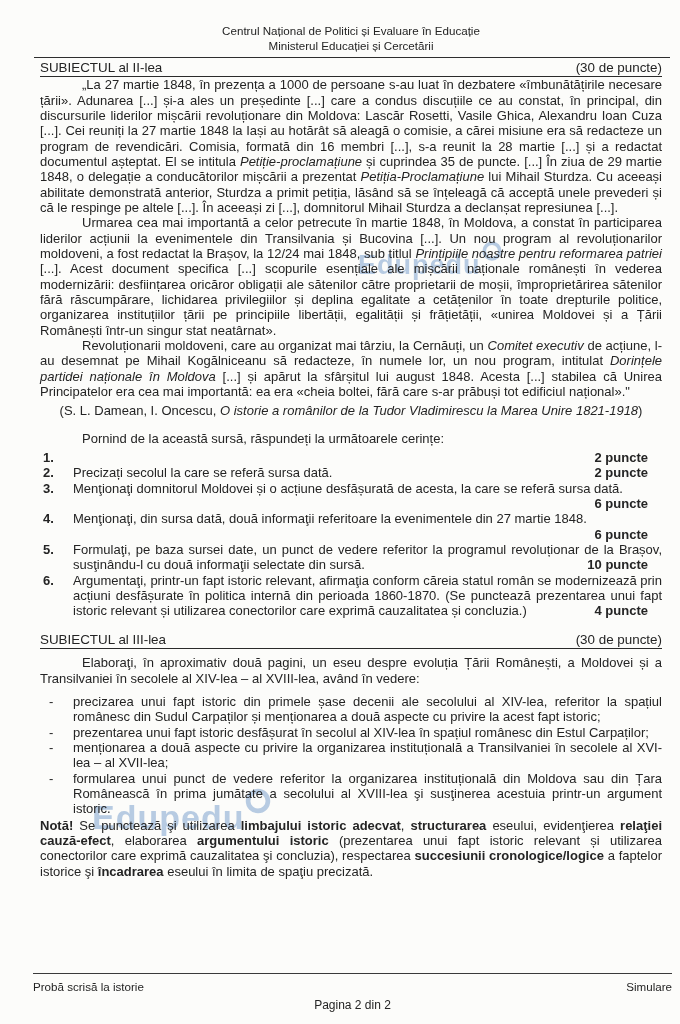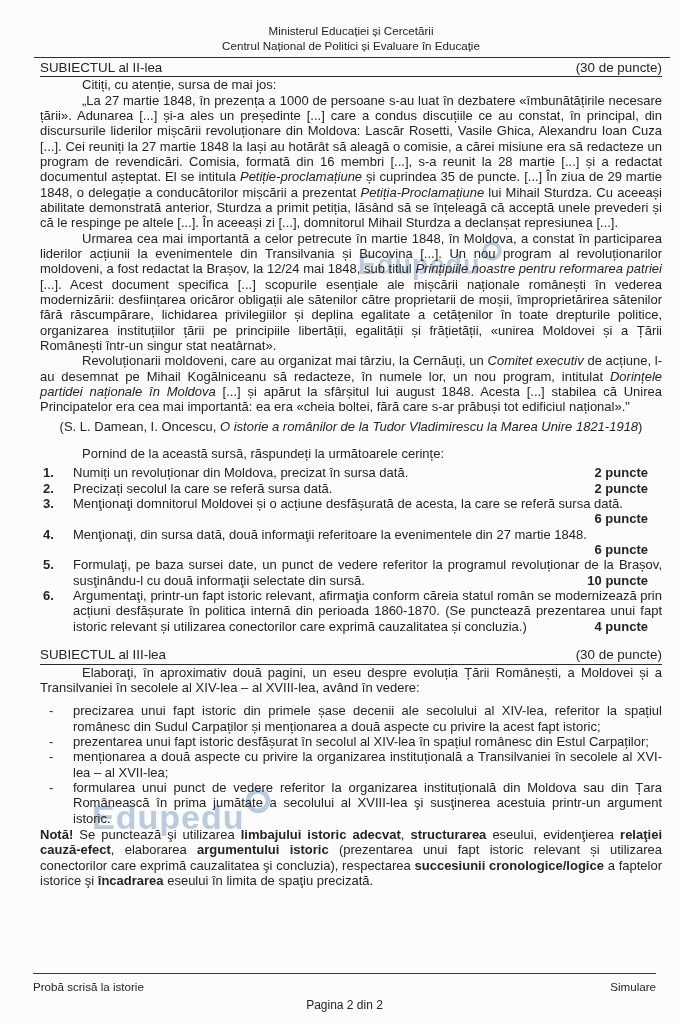--- a/index.html
+++ b/index.html
@@ -11,38 +11,38 @@
   }
   .content{position:relative;z-index:1;padding:24px 18px 0 40px;}
   p{margin:0;}
   .doc-header{text-align:center;font-size:11.6px;line-height:1.28;}
   .header-rule{border-bottom:1.4px solid #2e2e2e;margin:3px -8px 0 -6px;}
   .subject-head{
     display:flex;justify-content:space-between;align-items:baseline;
     font-weight:normal;font-size:13.4px;border-bottom:1.6px solid #2a2a2a;
     padding-bottom:1px;margin-top:2px;
   }
-  .subject-head.s3{margin-top:13px;}
+  .subject-head.s3{margin-top:13px;margin-bottom:6px;}
   .indent{text-indent:42px;}
   .src{text-align:justify;text-indent:42px;}
   .citation{text-align:center;font-size:13px;margin:4px 0 12px;}
   .prompt{margin-bottom:4px;}
   .q{display:flex;}
   .qnum{flex:none;width:30px;padding-left:3px;font-weight:bold;}
   .qbody{flex:1;text-align:justify;}
   .qbody::after{content:"";display:block;clear:both;}
   .pts{float:right;font-weight:bold;margin-left:10px;margin-right:14px;}
   .essay-intro{text-align:justify;text-indent:42px;margin-bottom:8px;}
   .bul{display:flex;}
   .bmark{flex:none;width:24px;padding-left:9px;}
   .bbody{flex:1;text-align:justify;}
   .note{text-align:justify;margin-top:1px;}
   .it{font-style:italic;}
   .bd{font-weight:bold;}
-  .footer{position:absolute;left:33px;right:24px;bottom:12px;z-index:1;}
+  .footer{position:absolute;left:33px;right:8px;bottom:12px;z-index:1;}
   .f-rule{border-top:1.3px solid #3a3a3a;margin-bottom:6px;}
   .f-row{display:flex;justify-content:space-between;font-size:11.6px;}
   .f-page{text-align:center;font-size:12px;margin-top:4px;}
   .wm{
     position:absolute;display:flex;align-items:flex-start;gap:0;
     color:rgba(125,163,205,0.55);font-weight:bold;letter-spacing:1px;
     pointer-events:none;z-index:0;white-space:nowrap;
   }
   .wm1{left:358px;top:250px;font-size:27px;}
   .wm2{left:92px;top:797px;font-size:34px;}
@@ -62,40 +62,39 @@
   <div class="wm wm2">
     <span>Edupedu</span>
     <svg class="logo" width="28" height="28" viewBox="0 0 24 24">
       <circle cx="12" cy="12" r="8.5" fill="none" stroke="currentColor" stroke-width="4"></circle>
     </svg>
   </div>
 
   <div class="content">
 
     <div class="doc-header">
+      <div>Centrul Național de Politici și Evaluare în Educație</div>
       <div>Ministerul Educației și Cercetării</div>
-      <div>Centrul Național de Politici și Evaluare în Educație</div>
     </div>
     <div class="header-rule"></div>
 
     <div class="subject-head">
       <span>SUBIECTUL al II-lea</span>
       <span>(30 de puncte)</span>
     </div>
 
-    <p class="indent">Citiți, cu atenție, sursa de mai jos:</p>
     <p class="src"><span>„La 27 martie 1848, în prezența a 1000 de persoane s-au luat în dezbatere «îmbunătățirile necesare țării». Adunarea [...] și-a ales un președinte [...] care a condus discuțiile ce au constat, în principal, din discursurile liderilor mișcării revoluționare din Moldova: Lascăr Rosetti, Vasile Ghica, Alexandru Ioan Cuza [...]. Cei reuniți la 27 martie 1848 la Iași au hotărât să aleagă o comisie, a cărei misiune era să redacteze un program de revendicări. Comisia, formată din 16 membri [...], s-a reunit la 28 martie [...] și a redactat documentul așteptat. El se intitula </span><span class="it">Petiție-proclamațiune</span><span> și cuprindea 35 de puncte. [...] În ziua de 29 martie 1848, o delegație a conducătorilor mișcării a prezentat </span><span class="it">Petiția-Proclamațiune</span><span> lui Mihail Sturdza. Cu aceeași abilitate demonstrată anterior, Sturdza a primit petiția, lăsând să se înțeleagă că acceptă unele prevederi și că le respinge pe altele [...]. În aceeași zi [...], domnitorul Mihail Sturdza a declanșat represiunea [...].</span></p>
     <p class="src"><span>Urmarea cea mai importantă a celor petrecute în martie 1848, în Moldova, a constat în participarea liderilor acțiunii la evenimentele din Transilvania și Bucovina [...]. Un nou program al revoluționarilor moldoveni, a fost redactat la Brașov, la 12/24 mai 1848, sub titlul </span><span class="it">Prințipiile noastre pentru reformarea patriei</span><span> [...]. Acest document specifica [...] scopurile esențiale ale mișcării naționale românești în vederea modernizării: desființarea oricăror obligații ale sătenilor către proprietarii de moșii, împroprietărirea sătenilor fără răscumpărare, lichidarea privilegiilor și deplina egalitate a cetățenilor în toate drepturile politice, organizarea instituțiilor țării pe principiile libertății, egalității și frățietății, «unirea Moldovei și a Țării Românești într-un singur stat neatârnat».</span></p>
     <p class="src"><span>Revoluționarii moldoveni, care au organizat mai târziu, la Cernăuți, un </span><span class="it">Comitet executiv</span><span> de acțiune, l-au desemnat pe Mihail Kogălniceanu să redacteze, în numele lor, un nou program, intitulat </span><span class="it">Dorințele partidei naționale în Moldova</span><span> [...] și apărut la sfârșitul lui august 1848. Acesta [...] stabilea că Unirea Principatelor era cea mai importantă: ea era «cheia boltei, fără care s-ar prăbuși tot edificiul național»."</span></p>
     <p class="citation"><span>(S. L. Damean, I. Oncescu, </span><span class="it">O istorie a românilor de la Tudor Vladimirescu la Marea Unire 1821-1918</span><span>)</span></p>
     <p class="indent prompt">Pornind de la această sursă, răspundeți la următoarele cerințe:</p>
 
     <div class="q">
       <span class="qnum">1.</span>
-      <div class="qbody"><span>Numiți un revoluționar din Moldova, precizat în sursa dată.</span><span class="pts">2 puncte</span></div>
+      <div class="qbody"><span class="pts">2 puncte</span></div>
     </div>
     <div class="q">
       <span class="qnum">2.</span>
       <div class="qbody"><span>Precizați secolul la care se referă sursa dată.</span><span class="pts">2 puncte</span></div>
     </div>
     <div class="q">
       <span class="qnum">3.</span>
       <div class="qbody"><span>Menţionaţi domnitorul Moldovei și o acțiune desfășurată de acesta, la care se referă sursa dată.</span><span class="pts">6 puncte</span></div>
     </div>
     <div class="q">

